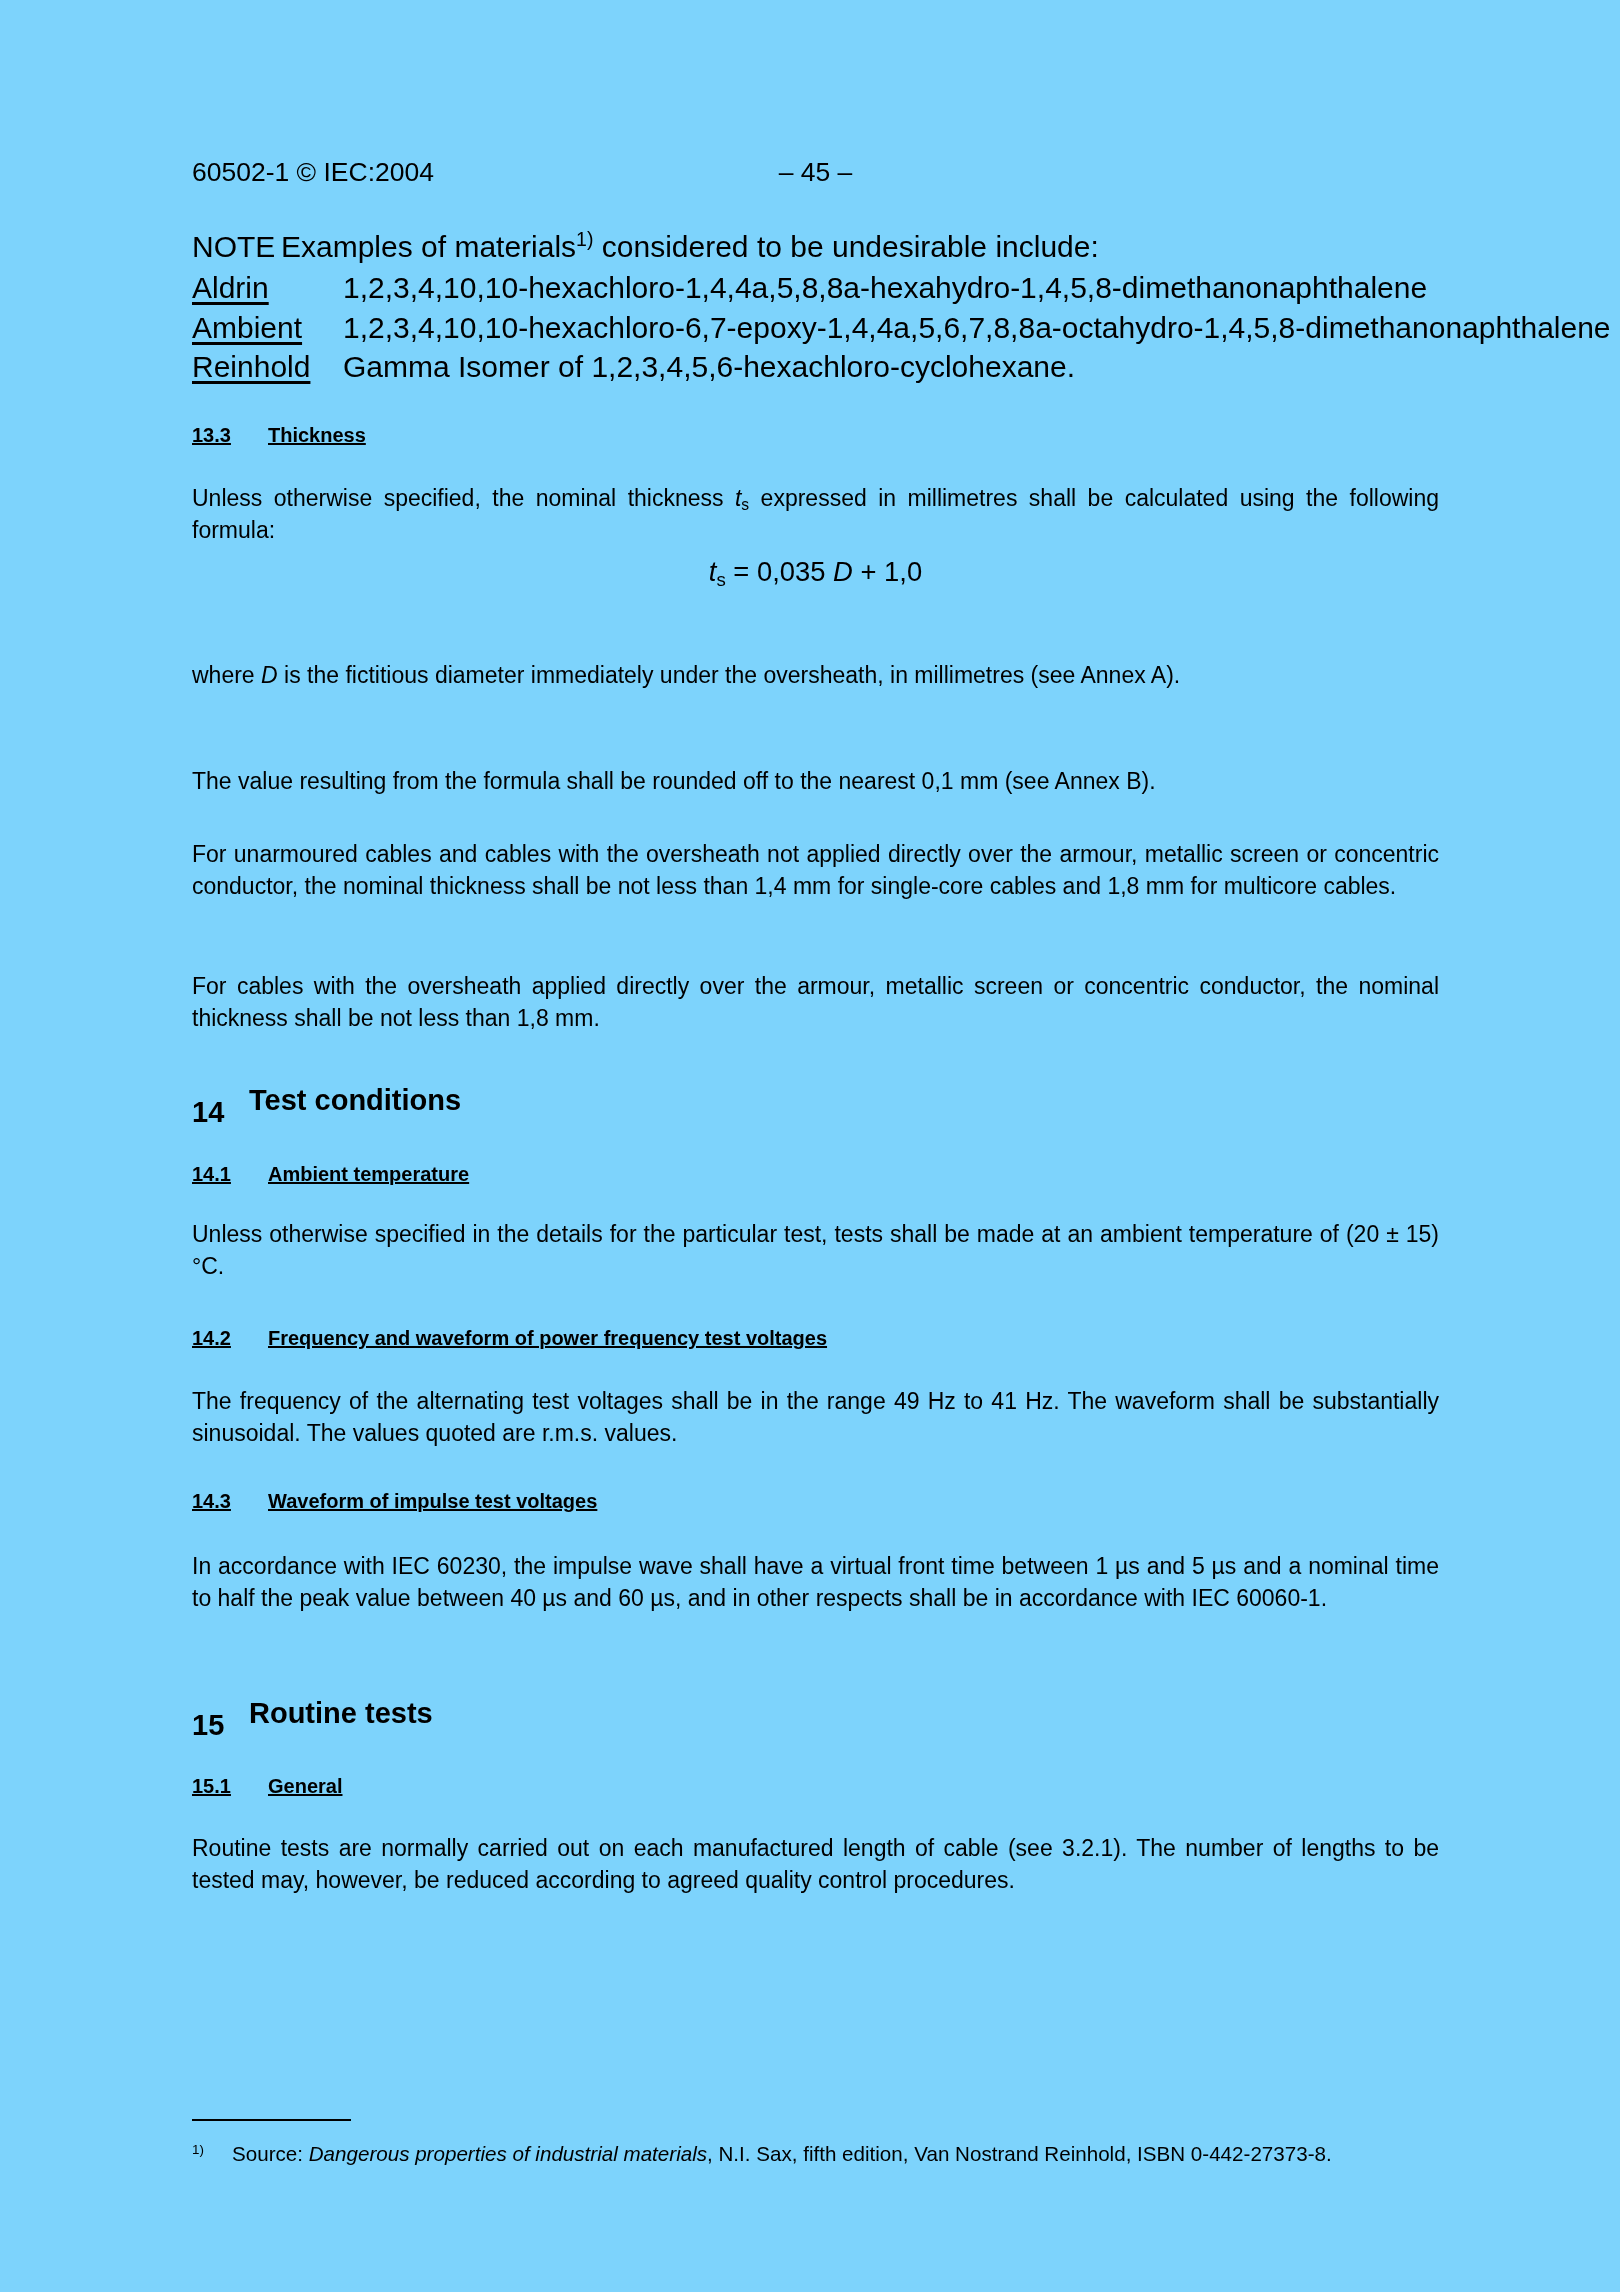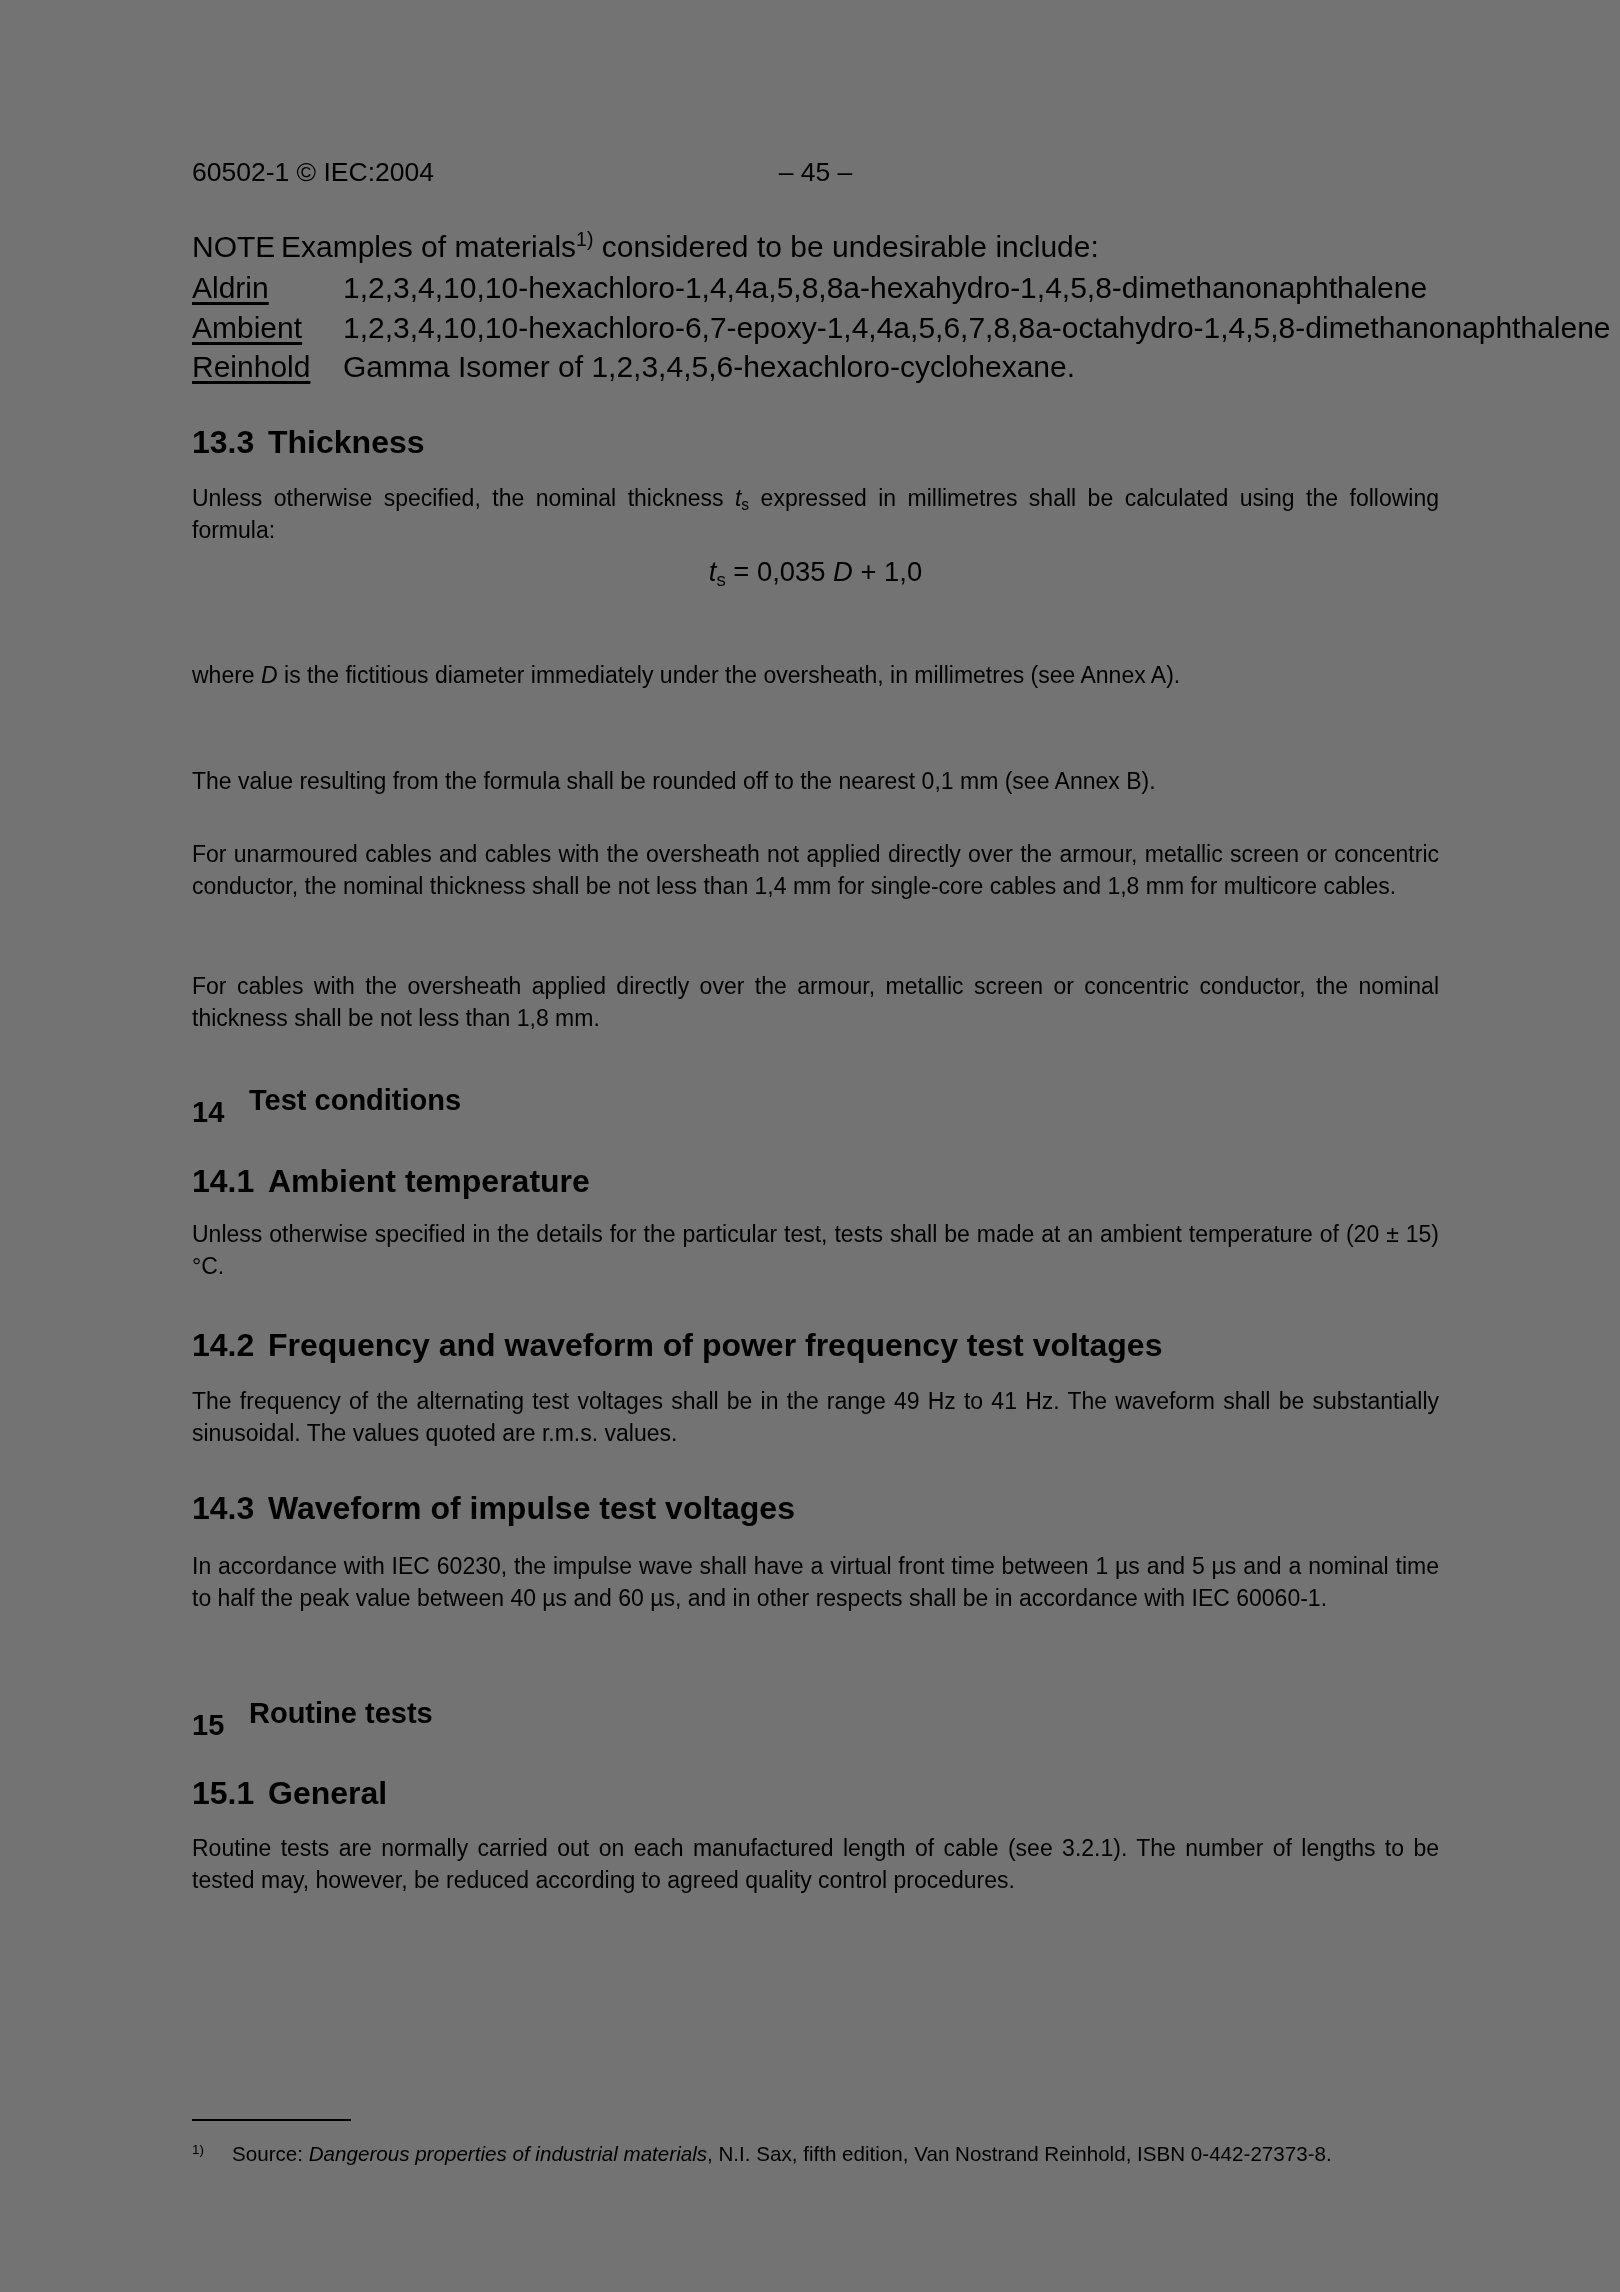--- a/index.html
+++ b/index.html
@@ -1,20 +1,20 @@
 <!DOCTYPE html>
 <html><head>
 <meta charset="utf-8">
 <style>
   html, body { margin: 0; padding: 0; background: #ffffff; }
   .page {
     position: relative;
     width: 1620px;
     height: 2293px;
-    background: #737373;
+    background: #7dd3fc;
     color: #000000;
     font-family: "Liberation Sans", sans-serif;
     overflow: hidden;
   }
   .block {
     position: absolute;
     left: 192px;
     width: 1247px;
   }
   
@@ -26,21 +26,21 @@
   .note-row { display: flex; }
   .note-label { flex: 0 0 89px; }
   .note-body { white-space: nowrap; }
   .mat-row { display: flex; }
   .mat-term { flex: 0 0 151px; }
   .mat-term > span { text-decoration: underline; text-underline-offset: 3.9px; }
   .mat-def { white-space: nowrap; }
   
   .h1 { font-size: 29px; font-weight: bold; display: flex; }
   .h1 .hnum { flex: 0 0 57px; margin-top: 12px; }
-  .h2 { font-size: 32px; font-weight: bold; display: flex; }
+  .h2 { font-size: 20px; font-weight: bold; display: flex; text-decoration: underline; }
   .h2 .hnum { flex: 0 0 76px; }
   
   .body-text {
     font-size: 23px;
     line-height: 32px;
     text-align: justify;
     text-justify: inter-word;
     margin: 0;
   }
   .formula { font-size: 27.4px; text-align: center; }

